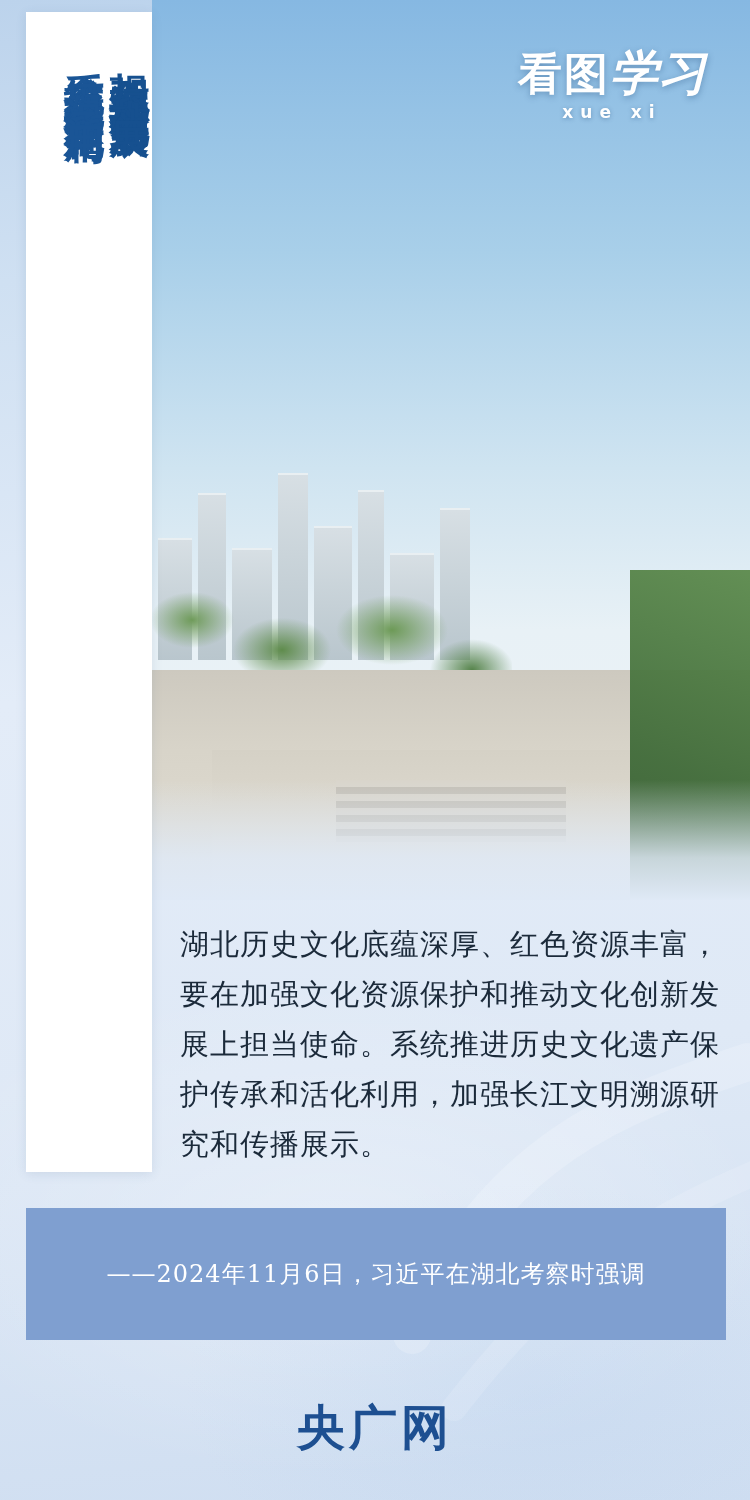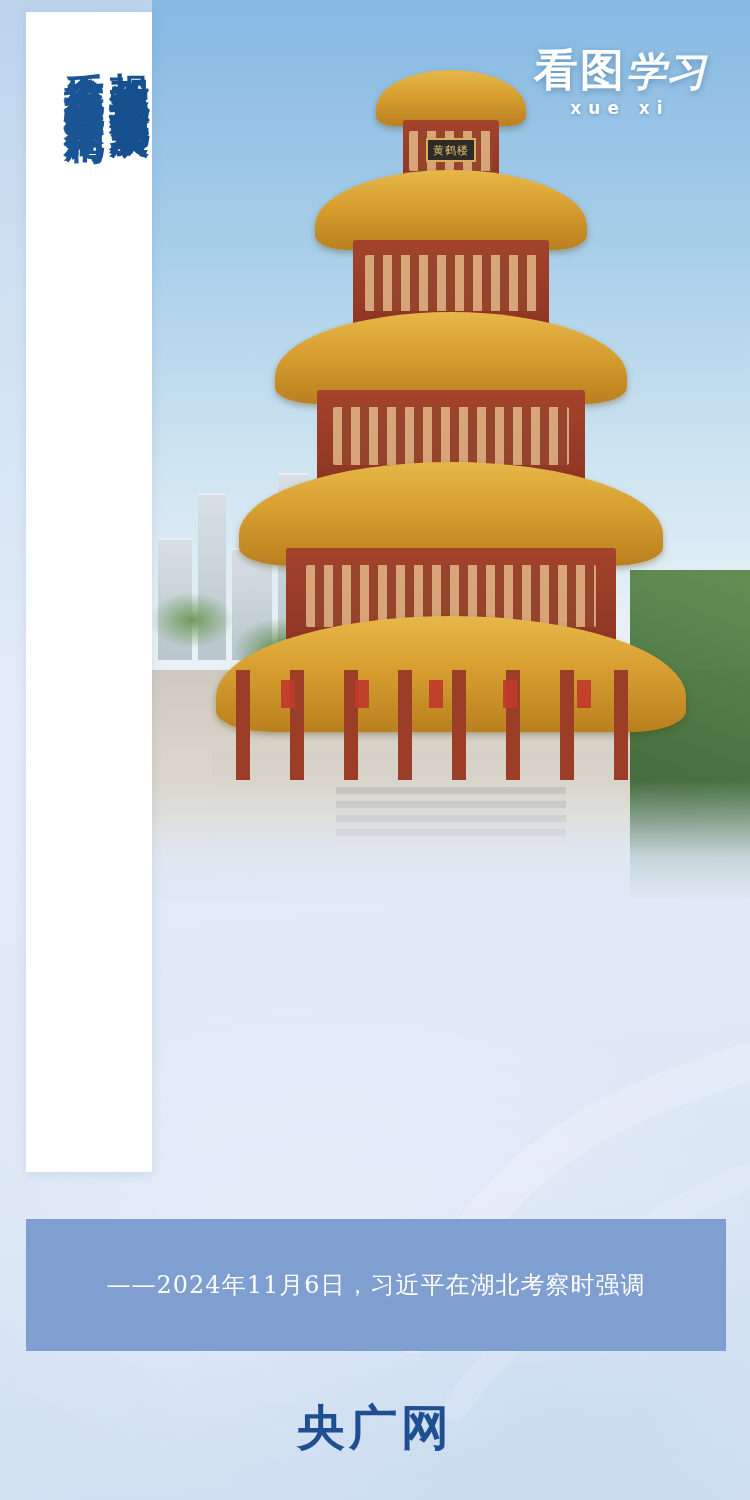--- a/index.html
+++ b/index.html
@@ -97,21 +97,21 @@
   .logo-main {
     font-family: "DejaVu Serif", "Liberation Serif", serif;
     font-size: 44px;
     font-weight: 700;
     letter-spacing: 2px;
     line-height: 1;
     text-shadow: 0 2px 6px rgba(20,60,110,.35);
   }
   .logo-main .script {
     font-style: italic;
-    font-size: 40px;
+    font-size: 48px;
     letter-spacing: 0;
   }
   .logo-sub {
     margin-top: 6px;
     font-family: "DejaVu Sans", "Liberation Sans", sans-serif;
     font-size: 17px;
     letter-spacing: 7px;
     font-weight: 700;
     text-shadow: 0 1px 4px rgba(20,60,110,.35);
   }
@@ -274,21 +274,20 @@
     position: absolute;
     left: 26px;
     top: 1208px;
     width: 700px;
     height: 132px;
     background: #7f9fd0;
     display: flex;
     align-items: center;
     justify-content: center;
     z-index: 6;
-    margin-top: 11px;
   }
   .source-text {
     font-family: "DejaVu Serif", "Liberation Serif", serif;
     font-size: 24px;
     color: #ffffff;
     letter-spacing: 1px;
   }
 
   
   .footer {
@@ -331,58 +330,40 @@
       <div class="bldg" style="left:238px;width:44px; height:105px;"></div>
       <div class="bldg" style="left:288px;width:30px; height:150px;"></div>
     </div>
 
     <div class="trees"></div>
     <div class="ground">
       <div class="plaza"></div>
     </div>
     <div class="right-green"></div>
 
-    <div class="pagoda">
-
-      <div class="roof" style="width:150px; height:56px; top:10px;"></div>
-      <div class="body-sec" style="width:96px; height:62px; top:60px;"></div>
-      <div class="plaque" style="width:46px;height:20px;top:78px;">黄鹤楼</div>
-
-      <div class="roof" style="width:272px; height:80px; top:110px;"></div>
-      <div class="body-sec" style="width:196px; height:86px; top:180px;"></div>
-
-      <div class="roof" style="width:352px; height:92px; top:252px;"></div>
-      <div class="body-sec" style="width:268px; height:92px; top:330px;"></div>
-
-      <div class="roof" style="width:424px; height:104px; top:402px;"></div>
-      <div class="body-sec" style="width:330px; height:96px; top:488px;"></div>
-
-      <div class="roof" style="width:470px; height:116px; top:556px;"></div>
-      <div class="pillars"></div>
-      <div class="lanterns"></div>
-    </div>
 
     <div class="stairs"></div>
     <div class="photo-fade"></div>
   </div>
 
   <div class="logo">
     <div class="logo-main">
       <span>看图</span><span class="script">学习</span>
     </div>
     <div class="logo-sub">xue xi</div>
   </div>
 
   <div class="title-panel">
     <div class="title-vertical">
       <div class="title-col c1">加强文化资源保护和推动文化创新发展</div>
       <div class="title-col c2">系统推进历史文化遗产保护传承和活化利用</div>
     </div>
   </div>
 
+  <div class="quote">湖北历史文化底蕴深厚、红色资源丰富，要在加强文化资源保护和推动文化创新发展上担当使命。系统推进历史文化遗产保护传承和活化利用，加强长江文明溯源研究和传播展示。</div>
 
   <div class="source-band">
     <div class="source-text">——2024年11月6日，习近平在湖北考察时强调</div>
   </div>
 
   <div class="footer">
     <div class="footer-logo">央广网</div>
   </div>
 
 </div>

